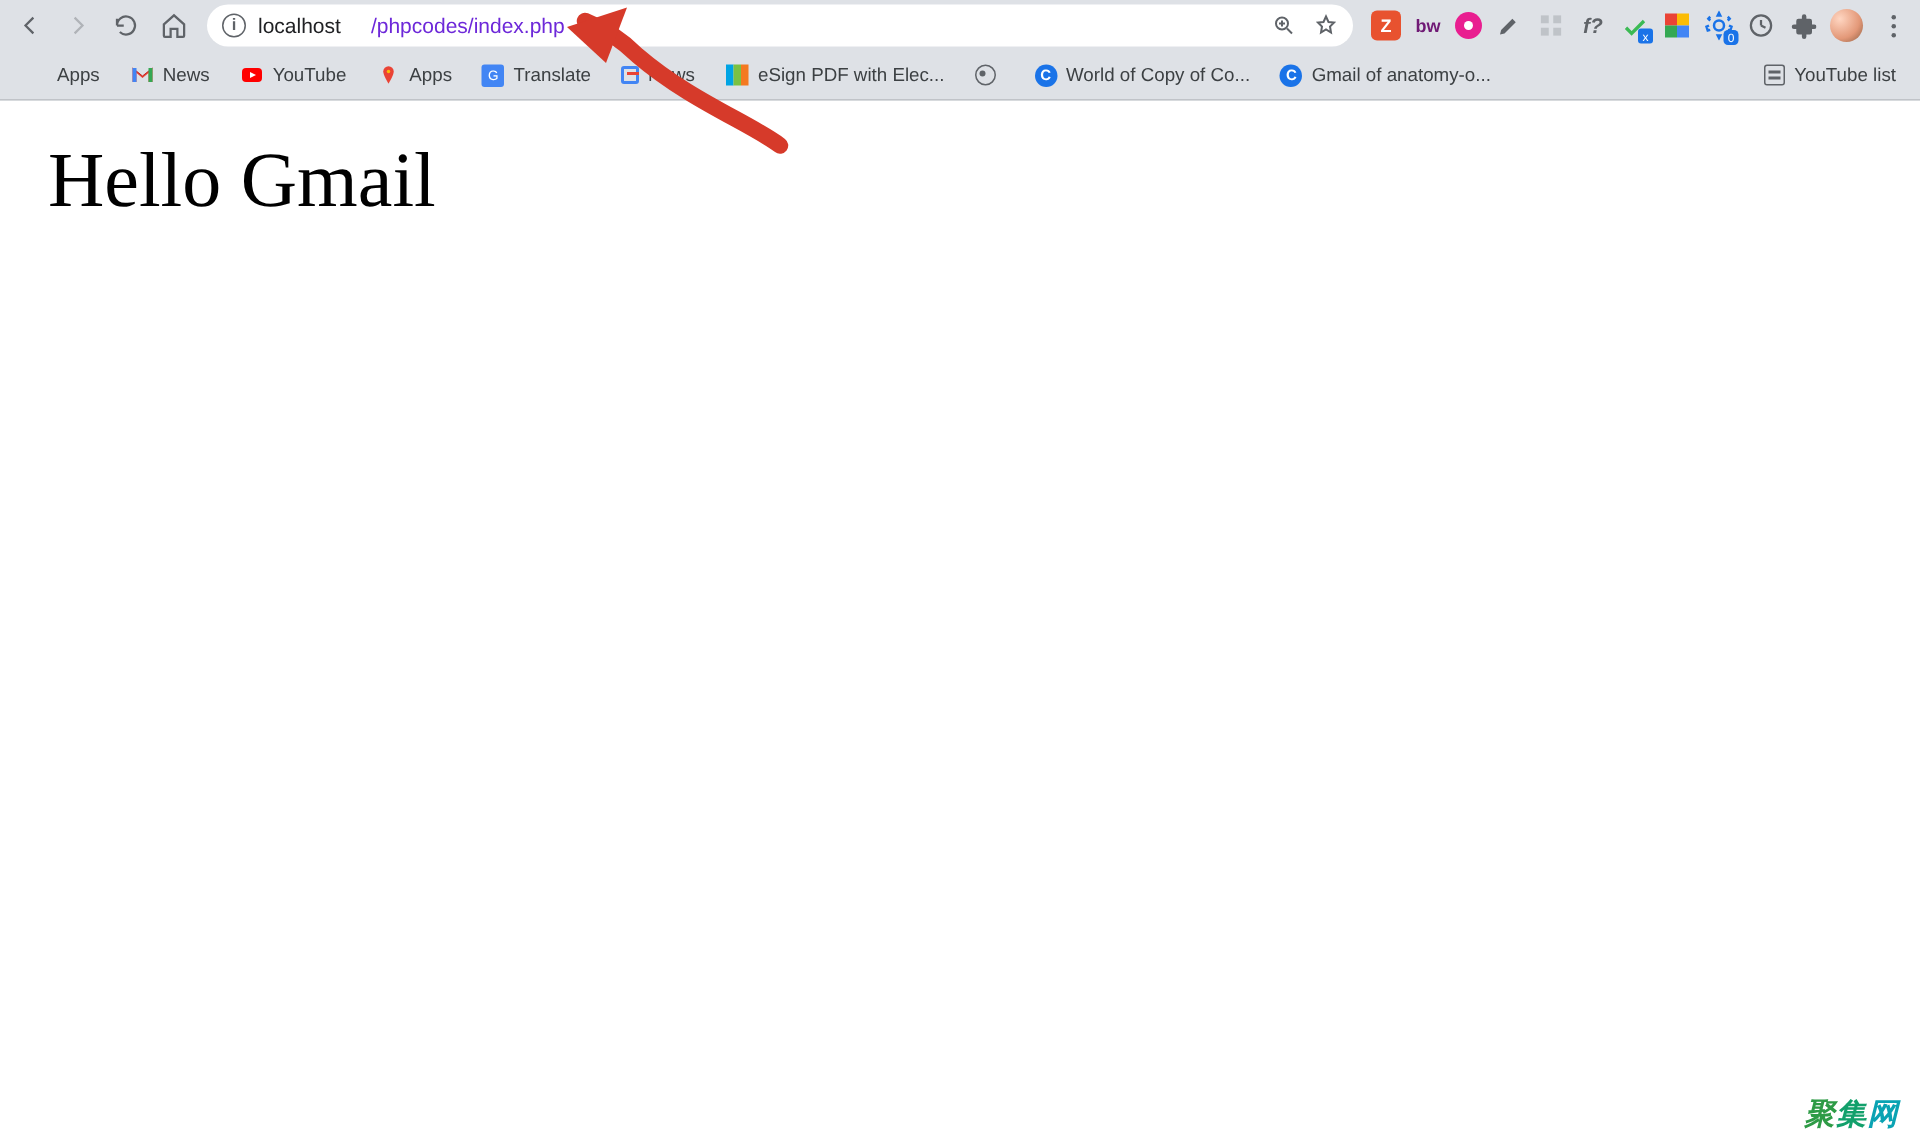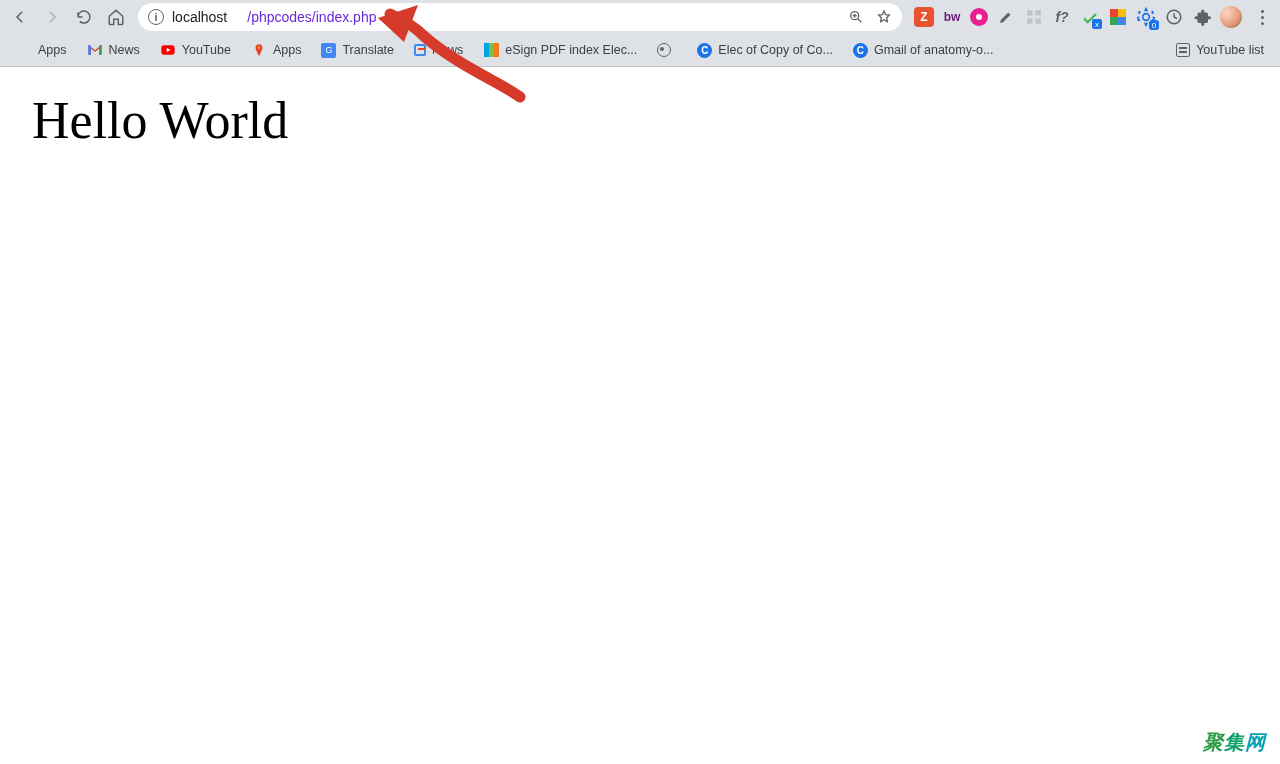--- a/index.html
+++ b/index.html
@@ -348,29 +348,29 @@
     <div class="bookmark">
       <div class="bm-icon bm-news"></div>
       <span>News</span>
     </div>
     <div class="bookmark">
       <div class="bm-icon bm-esign">
           <span></span>
           <span></span>
           <span></span>
         </div>
-      <span>eSign PDF index Elec...</span>
+      <span>eSign PDF with Elec...</span>
     </div>
     <div class="bookmark">
       <div class="bm-icon bm-globe"></div>
       <span></span>
     </div>
     <div class="bookmark">
       <div class="bm-icon bm-c">C</div>
-      <span>Elec of Copy of Co...</span>
+      <span>World of Copy of Co...</span>
     </div>
     <div class="bookmark">
       <div class="bm-icon bm-c">C</div>
       <span>Gmail of anatomy-o...</span>
     </div>
 
     <div class="bookmarks-right">
       <div class="reading-list">
         <div class="rl-icon"></div>
         <span>YouTube list</span>
@@ -380,18 +380,18 @@
 
   <div class="annotation">
     <svg viewBox="0 0 200 110">
       <path d="M150 95 C 130 80, 90 65, 55 35 C 45 25, 35 18, 20 12" fill="none" stroke="#d63a2a" stroke-width="11" stroke-linecap="round"></path>
       <path d="M8 16 L48 3 L34 40 Z" fill="#d63a2a"></path>
     </svg>
   </div>
 </div>
 
 <div class="page-content">
-  <h1>Hello World</h1>
+  <h1>Hello Gmail</h1>
 </div>
 
 <div class="watermark">
   <span class="c1">聚</span><span class="c2">集</span><span class="c3">网</span>
 </div>
 
 </body></html>

